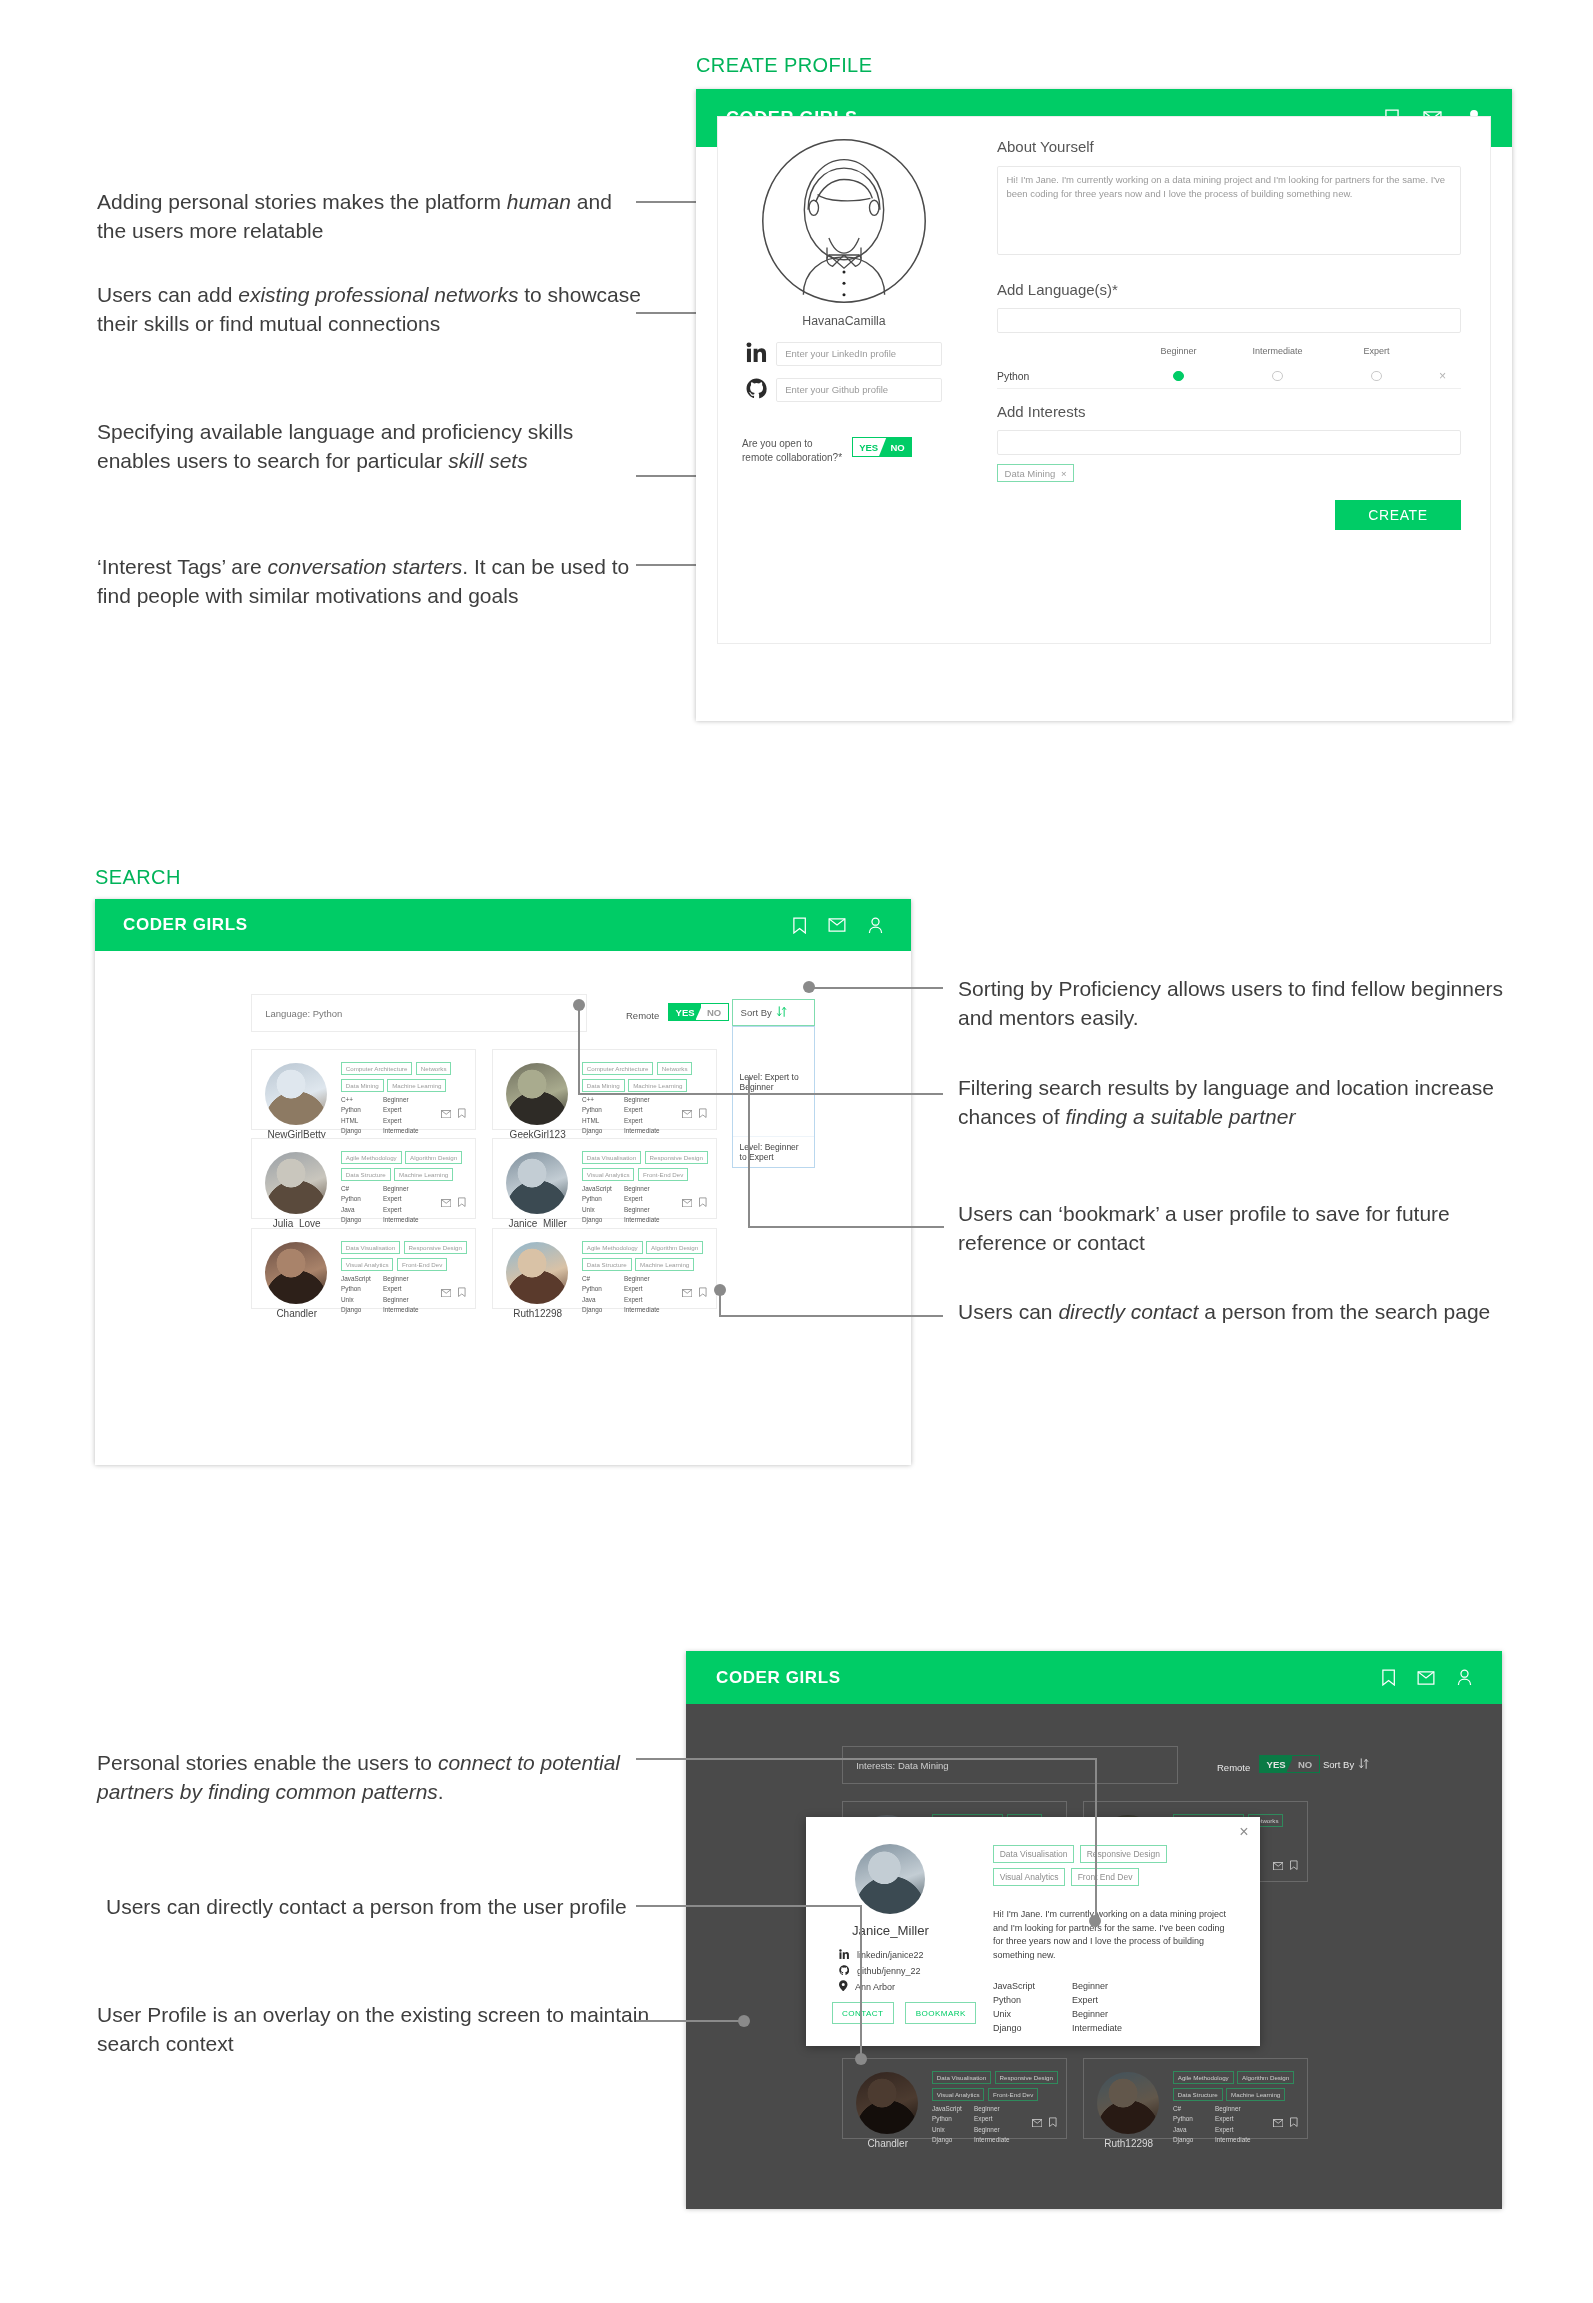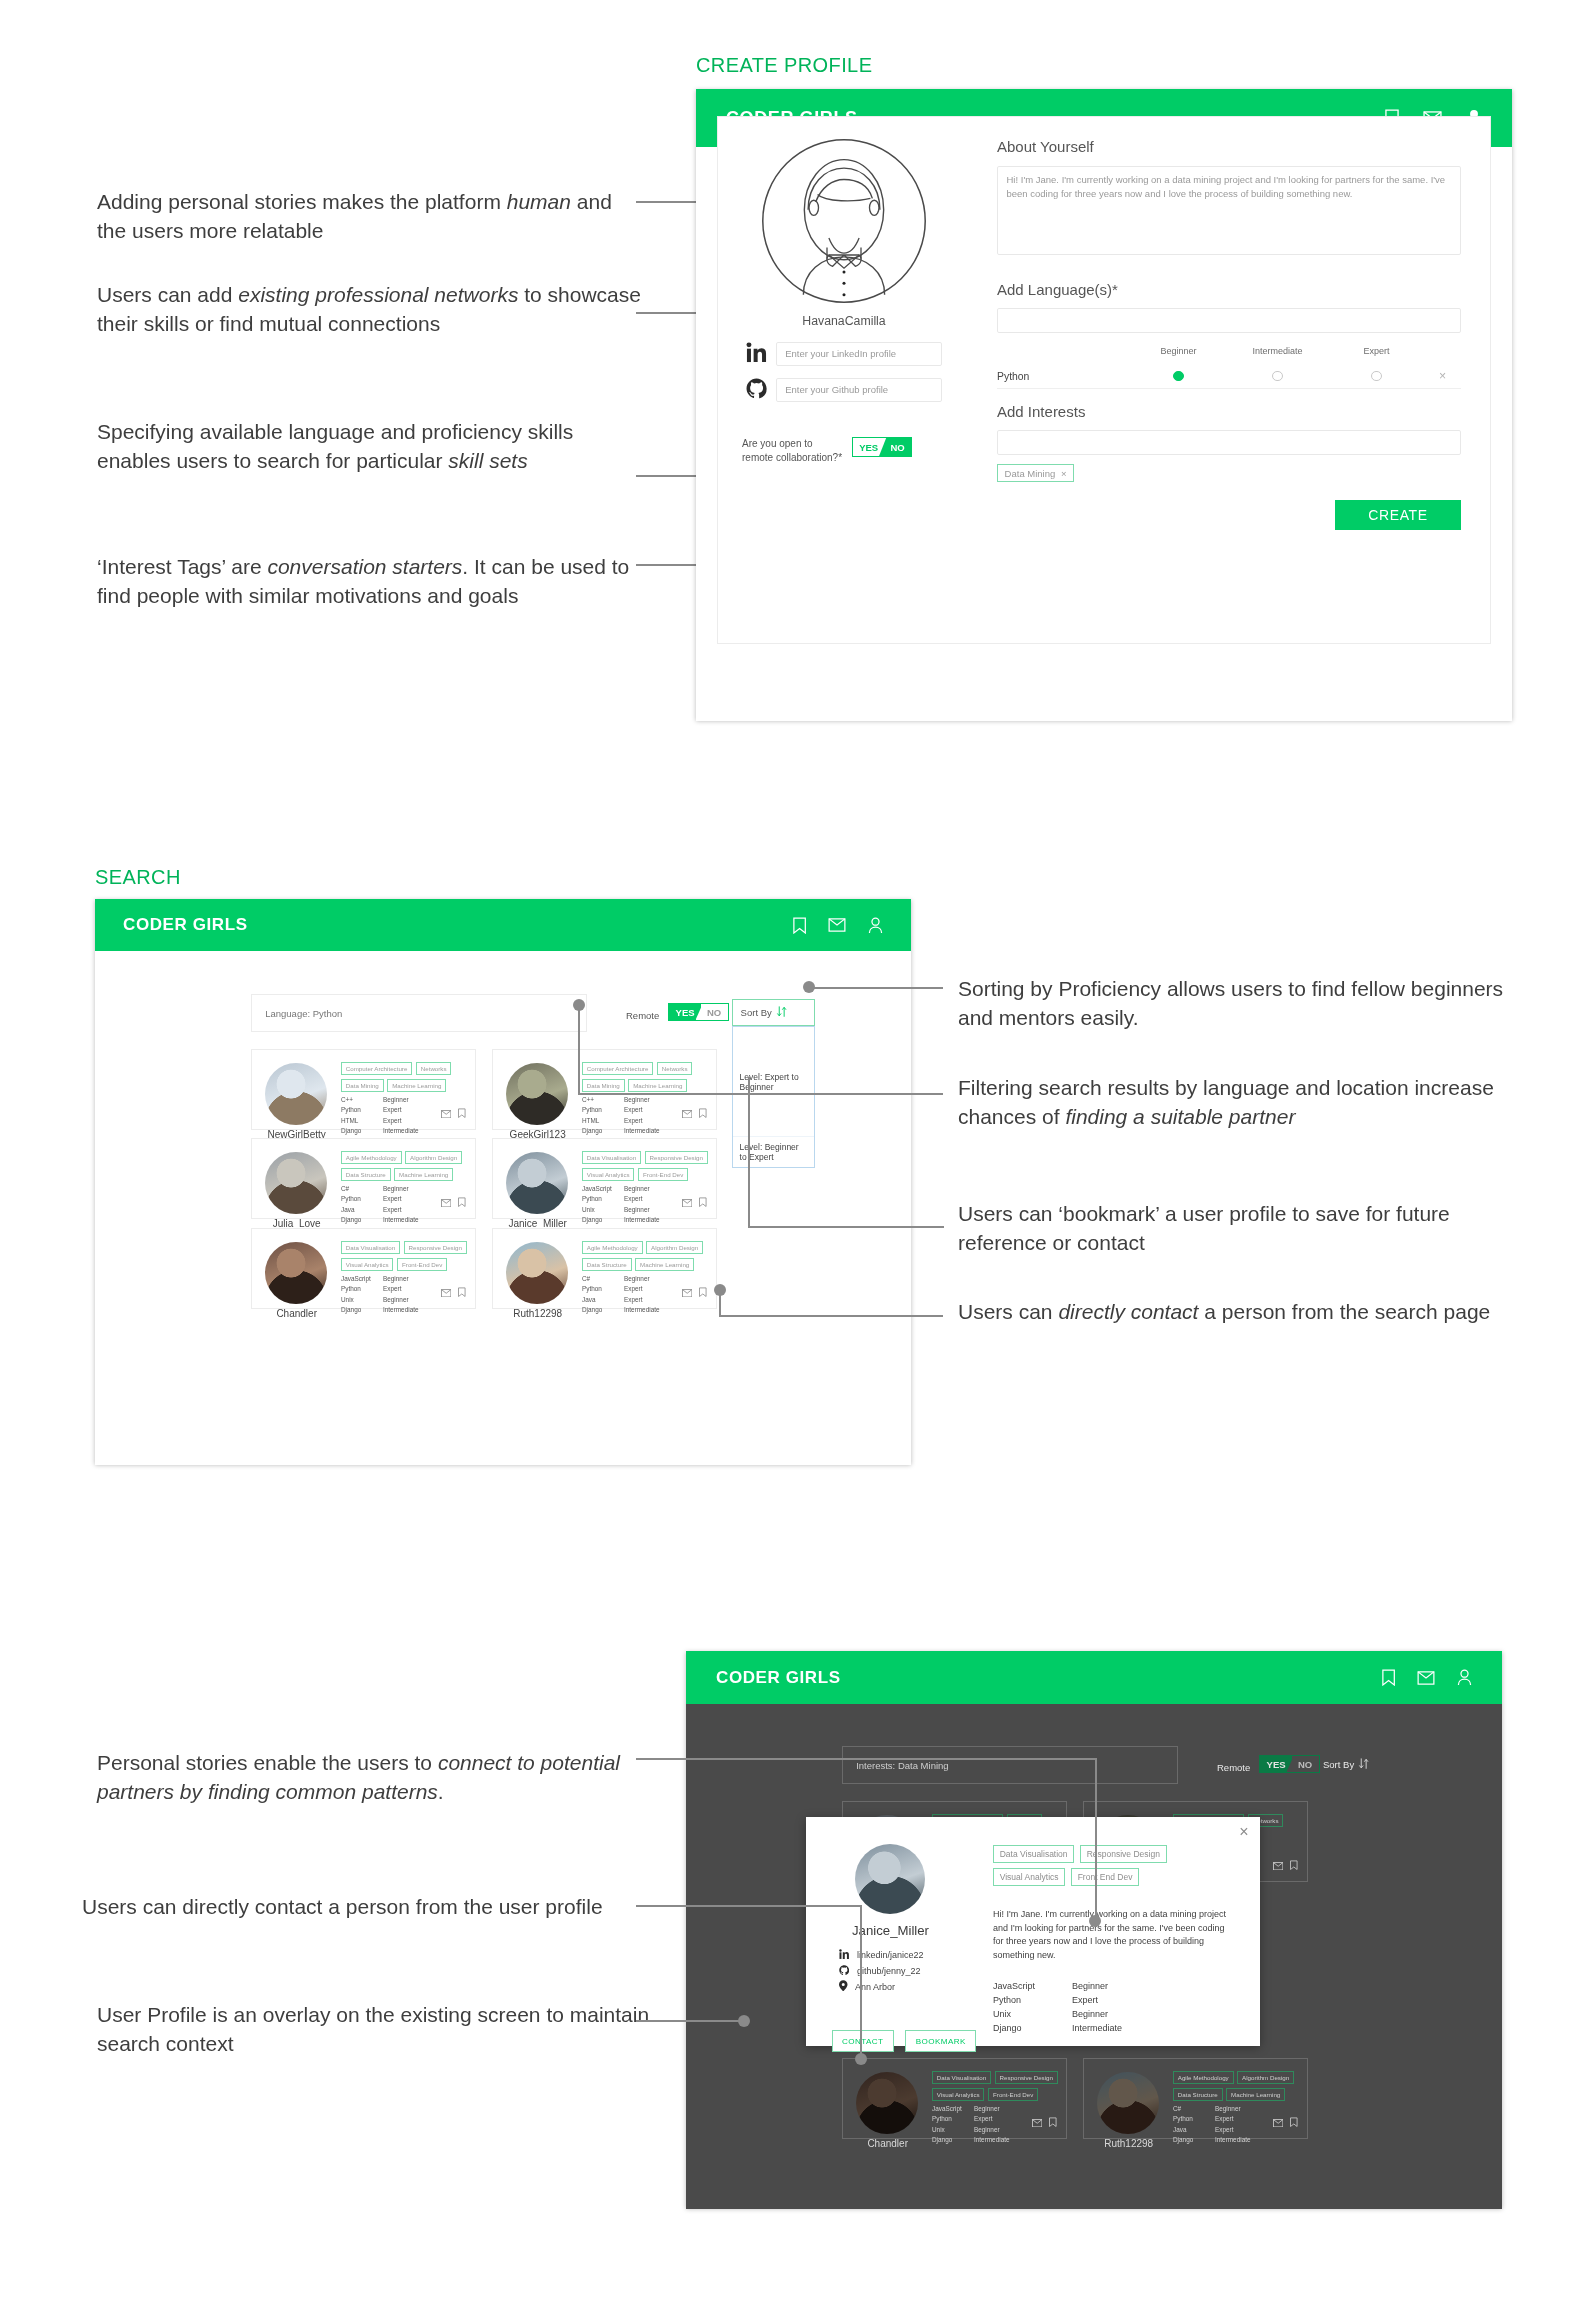--- a/index.html
+++ b/index.html
@@ -773,21 +773,21 @@
     </div>
     <div class="abs mrow" style="left:33px;top:163px;">
       <span>
         <svg width="8.5" height="11.4" viewBox="0 0 10 13">
             <path fill="#2b2b2b" d="M5 0C2.2 0 0 2.2 0 5c0 3.7 5 8 5 8s5-4.3 5-8c0-2.8-2.2-5-5-5zm0 6.8A1.8 1.8 0 1 1 5 3.2a1.8 1.8 0 0 1 0 3.6z"></path>
           </svg>
       </span>
       <span>Ann Arbor</span>
     </div>
 
-    <div class="abs" style="left:25.6px;top:185px;display:flex;gap:11.4px;margin-top:28px;">
+    <div class="abs" style="left:25.6px;top:185px;display:flex;gap:11.4px;">
       <div class="mbtn">CONTACT</div>
       <div class="mbtn">BOOKMARK</div>
     </div>
 
     <div class="abs" id="modal-tags" style="left: 187px; top: 28px; width: 248px; display: flex; flex-wrap: wrap; gap: 5.7px;">
         <span class="mtag">Data Visualisation</span>
         <span class="mtag">Responsive Design</span>
         <span class="mtag">Visual Analytics</span>
         <span class="mtag">Front End Dev</span>
       </div>
@@ -809,21 +809,21 @@
           <span style="width: 79px;">Django</span>
           <span>Intermediate</span>
         </div>
       </div>
   </div>
 </div>
 
 <div class="abs note" style="left:97px;top:1749px;width:558px;">
   <span><span>Personal stories enable the users to </span><i>connect to potential partners by finding common patterns</i><span>.</span></span>
 </div>
-<div class="abs note" style="left:82px;top:1893px;width:558px;">
+<div class="abs note" style="left:106px;top:1893px;width:558px;">
   <span><span>Users can directly contact a person from the user profile</span></span>
 </div>
 <div class="abs note" style="left:97px;top:2001px;width:558px;">
   <span><span>User Profile is an overlay on the existing screen to maintain search context</span></span>
 </div>
 
 <div class="leader leader-h abs" style="left:636px;top:1758px;width:460px;"></div>
 <div class="leader leader-v abs" style="left:1095px;top:1758px;height:163px;"></div>
 <div class="dot" style="left:1089px;top:1915px;"></div>
 

